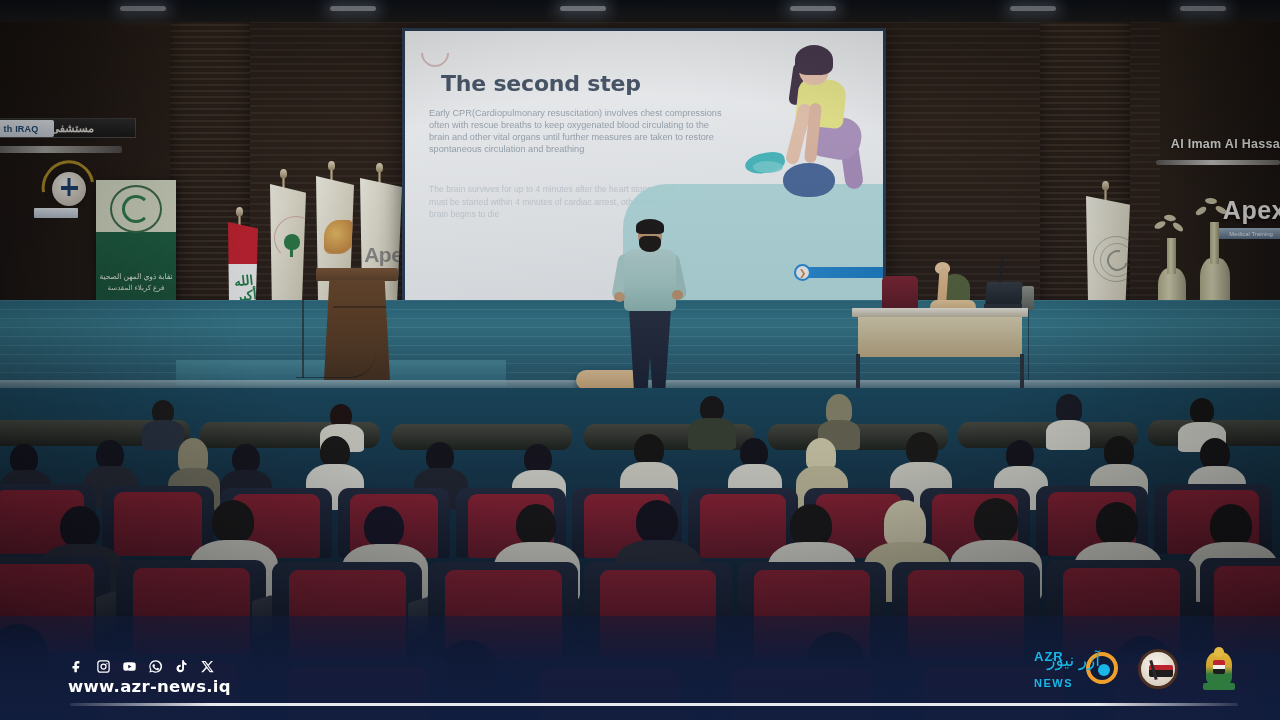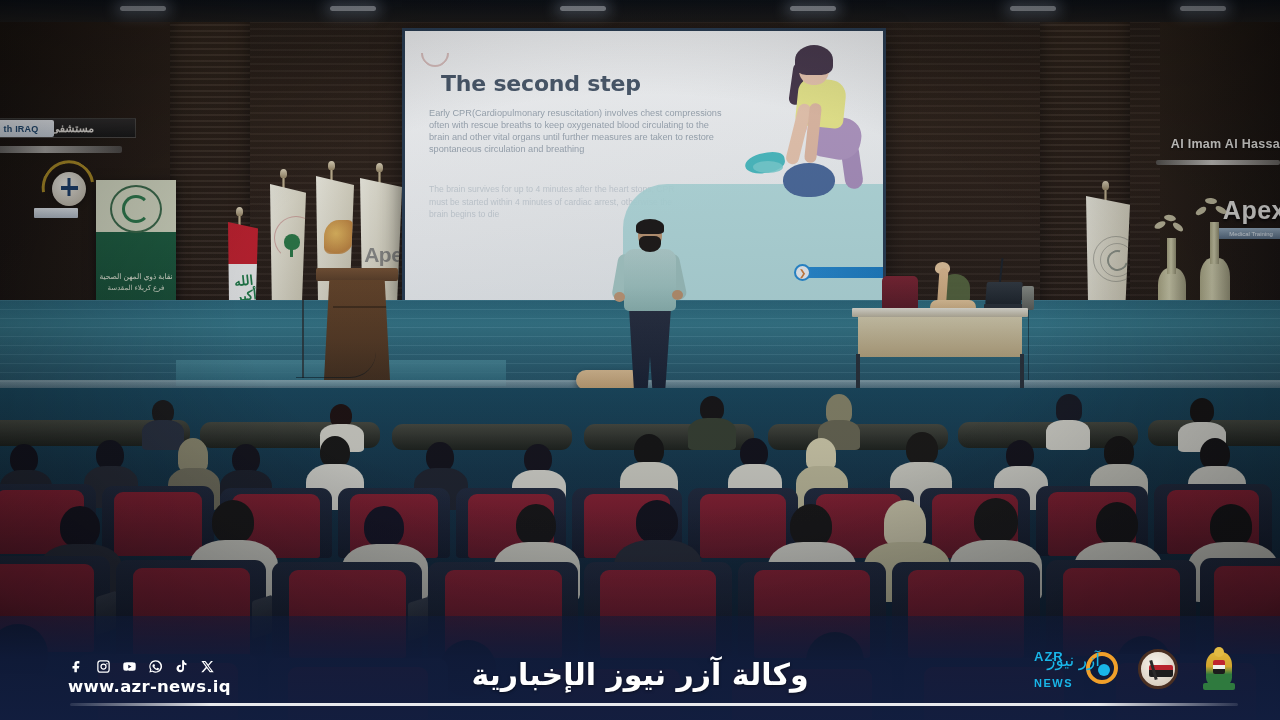--- a/index.html
+++ b/index.html
@@ -822,21 +822,20 @@
       </span>
       <span class="sicon">
         <svg viewBox="0 0 24 24">
             <path d="M17.6 3h3.1l-6.8 7.8L22 21h-6.3l-4.9-6.4L5.1 21H2l7.3-8.3L2.3 3h6.4l4.4 5.9zm-1.1 16.1h1.7L7.6 4.8H5.8z"></path>
           </svg>
       </span>
     </div>
 
     <div class="url">www.azr-news.iq</div>
 
-    <div class="calligraphy">وكالة آزر نيوز الإخبارية</div>
 
     <div class="logos">
       <div class="logo-azr">
         <div class="azr-en">AZR</div>
         <div class="azr-ring"></div>
         <div class="azr-ar">آزر نيوز</div>
         <div class="azr-news">NEWS</div>
       </div>
       <div class="logo-circle"></div>
       <div class="logo-eagle">

